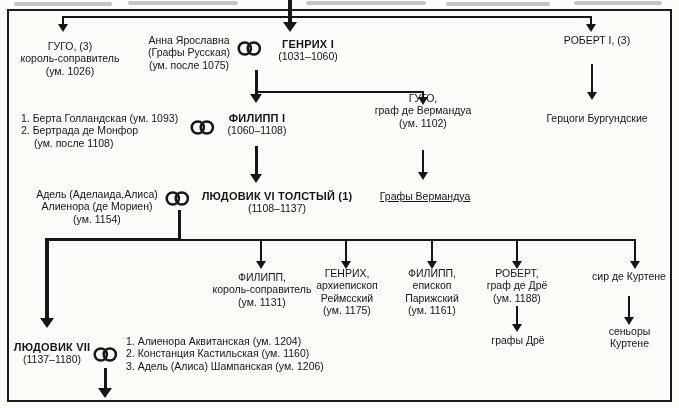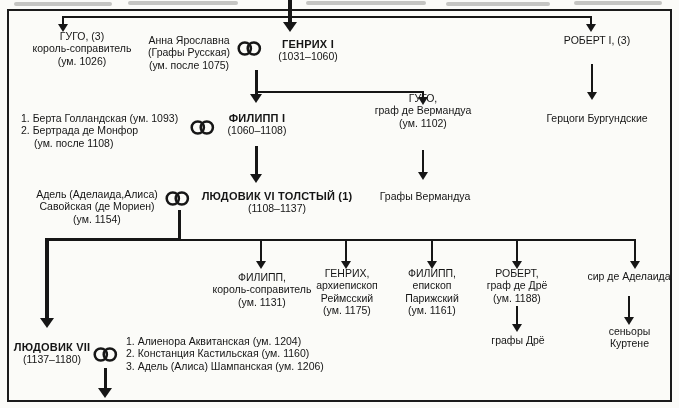--- a/index.html
+++ b/index.html
@@ -39,21 +39,21 @@
   <div class="frame"></div>
 
   <div class="ln" style="left:288px;top:0;width:4px;height:22px;"></div>
   <div class="ah" style="left:283px;top:22px;border-width:10px 7px 0 7px;"></div>
   <div class="ln" style="left:63px;top:16px;width:528px;height:1.8px;"></div>
   <div class="ln" style="left:62px;top:16px;width:1.8px;height:9px;"></div>
   <div class="ah" style="left:58px;top:24px;border-width:8px 5px 0 5px;"></div>
   <div class="ln" style="left:590px;top:16px;width:1.8px;height:9px;"></div>
   <div class="ah" style="left:586px;top:24px;border-width:8px 5px 0 5px;"></div>
 
-  <div class="node c" style="left:8px;top:30px;width:124px;padding-left:12px;">
+  <div class="node c" style="left:8px;top:40px;width:124px;">
     <div>ГУГО, (3)</div>
     <div>король-соправитель</div>
     <div>(ум. 1026)</div>
   </div>
 
   <div class="node c" style="left:130px;top:34px;width:118px;">
     <div>Анна Ярославна</div>
     <div>(Графы Русская)</div>
     <div>(ум. после 1075)</div>
   </div>
@@ -110,37 +110,37 @@
     <div>Герцоги Бургундские</div>
   </div>
 
   <div class="ln" style="left:254.5px;top:146px;width:3px;height:28px;"></div>
   <div class="ah" style="left:250px;top:174px;border-width:9px 6px 0 6px;"></div>
   <div class="ln" style="left:422px;top:150px;width:1.8px;height:22px;"></div>
   <div class="ah" style="left:418px;top:172px;border-width:8px 5px 0 5px;"></div>
 
   <div class="node c" style="left:24px;top:188px;width:146px;">
     <div>Адель (Аделаида,Алиса)</div>
-    <div>Савойская (де Мориен)</div>
+    <div>Алиенора (де Мориен)</div>
     <div>(ум. 1154)</div>
   </div>
 
   <span class="rings" style="left:165px;top:190px;">
     <svg width="25" height="17" viewBox="0 0 25 17">
       <circle cx="7.8" cy="8.5" r="6.1" fill="none" stroke="#161616" stroke-width="2.5"></circle>
       <circle cx="16.8" cy="8.5" r="6.1" fill="none" stroke="#161616" stroke-width="2.5"></circle>
     </svg>
   </span>
 
   <div class="node c" style="left:188px;top:190px;width:178px;">
     <div class="b">ЛЮДОВИК VI ТОЛСТЫЙ (1)</div>
     <div>(1108–1137)</div>
   </div>
 
-  <div class="node c" style="left:365px;top:190px;width:120px;">
+  <div class="node c" style="left:365px;top:190px;width:120px;text-decoration:underline;">
     <div>Графы Вермандуа</div>
   </div>
 
   <div class="ln" style="left:177.5px;top:210px;width:3px;height:30px;"></div>
   <div class="ln" style="left:45px;top:238px;width:136px;height:3px;"></div>
   <div class="ln" style="left:181px;top:238.5px;width:455px;height:2px;"></div>
 
   <div class="ln" style="left:45px;top:238px;width:3.5px;height:80px;"></div>
   <div class="ah" style="left:40px;top:318px;border-width:10px 7px 0 7px;"></div>
 
@@ -180,21 +180,21 @@
     <div>граф де Дрё</div>
     <div>(ум. 1188)</div>
   </div>
   <div class="ln" style="left:516px;top:306px;width:1.8px;height:18px;"></div>
   <div class="ah" style="left:512px;top:324px;border-width:8px 5px 0 5px;"></div>
   <div class="node c" style="left:478px;top:334px;width:80px;">
     <div>графы Дрё</div>
   </div>
 
   <div class="node c" style="left:578px;top:270px;width:102px;">
-    <div>сир де Аделаида</div>
+    <div>сир де Куртене</div>
   </div>
   <div class="ln" style="left:628px;top:296px;width:1.8px;height:21px;"></div>
   <div class="ah" style="left:624px;top:317px;border-width:8px 5px 0 5px;"></div>
   <div class="node c" style="left:592px;top:325px;width:75px;">
     <div>сеньоры</div>
     <div>Куртене</div>
   </div>
 
   <div class="node c" style="left:8px;top:341px;width:88px;">
     <div class="b">ЛЮДОВИК VII</div>

